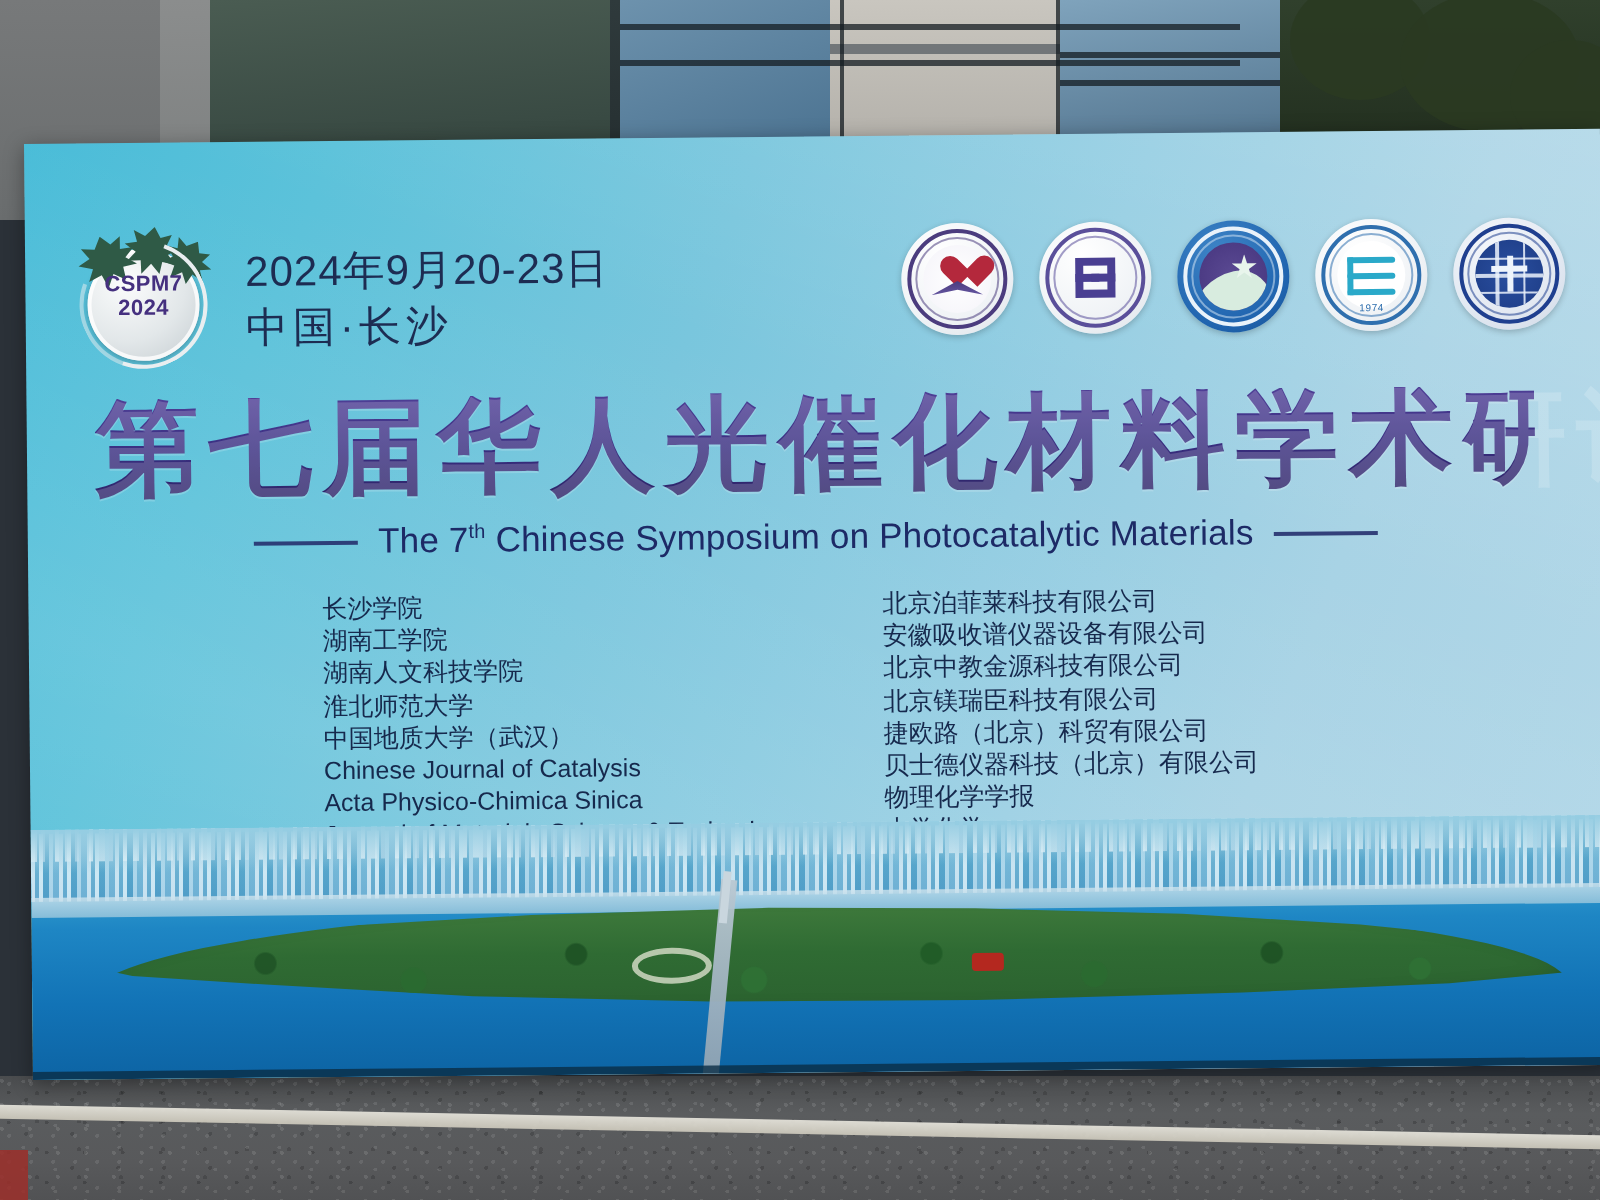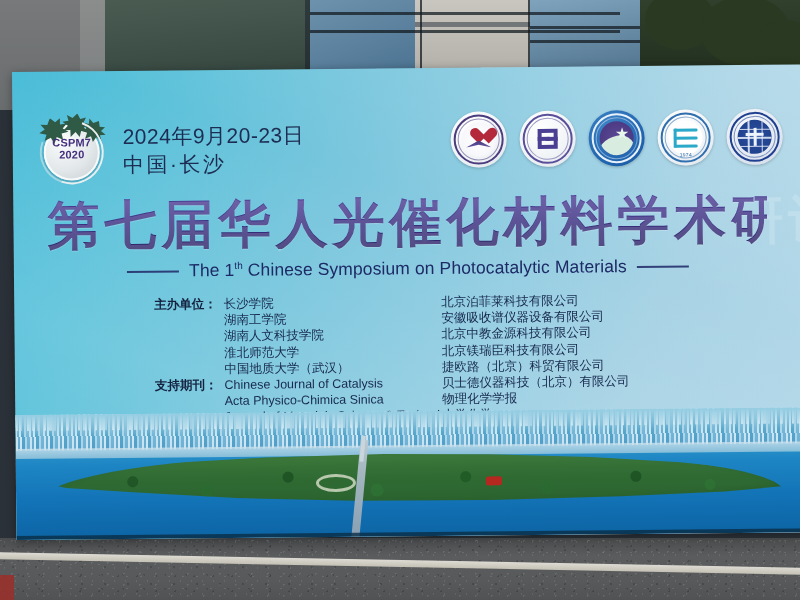--- a/index.html
+++ b/index.html
@@ -358,21 +358,21 @@
 
     <div class="hdr">
       <div class="cspm-logo">
         <div class="cspm-disc"></div>
         <div class="leaf lf1"></div>
         <div class="leaf lf2"></div>
         <div class="leaf lf3"></div>
         <div class="cspm-ring"></div>
         <div class="cspm-txt">
           <div class="l1">CSPM7</div>
-          <div class="l2">2020</div>
+          <div class="l2">2024</div>
         </div>
       </div>
       <div class="datewrap">
         <div class="date-l1">2024年9月20-23日</div>
         <div class="date-l2">中国·长沙</div>
       </div>
     </div>
 
     <div class="emblems">
 
@@ -432,37 +432,27 @@
           <div class="xmark"></div>
         </div>
       </div>
 
     </div>
 
     <div class="title-cn">第七届华人光催化材料学术研讨会</div>
 
     <div class="subtitle-row">
       <div class="rule"></div>
-      <div class="subtitle"><span>The 1</span><sup>th</sup><span> Chinese Symposium on Photocatalytic Materials</span></div>
+      <div class="subtitle"><span>The 7</span><sup>th</sup><span> Chinese Symposium on Photocatalytic Materials</span></div>
       <div class="rule"></div>
     </div>
 
     <div class="info">
 
       <div class="col col-left">
-        <div class="lbl-col">
-          <div class="lbl">主办单位：</div>
-          <div class="lbl blank">&nbsp;</div>
-          <div class="lbl blank">&nbsp;</div>
-          <div class="lbl blank">&nbsp;</div>
-          <div class="lbl blank">&nbsp;</div>
-          <div class="lbl">支持期刊：</div>
-          <div class="lbl blank">&nbsp;</div>
-          <div class="lbl blank">&nbsp;</div>
-        </div>
         <div class="val-col">
           <div class="val">长沙学院</div>
           <div class="val">湖南工学院</div>
           <div class="val">湖南人文科技学院</div>
           <div class="val">淮北师范大学</div>
           <div class="val">中国地质大学（武汉）</div>
           <div class="val en">Chinese Journal of Catalysis</div>
           <div class="val en">Acta Physico-Chimica Sinica</div>
           <div class="val en">Journal of Materials Science &amp; Technology</div>
         </div>

